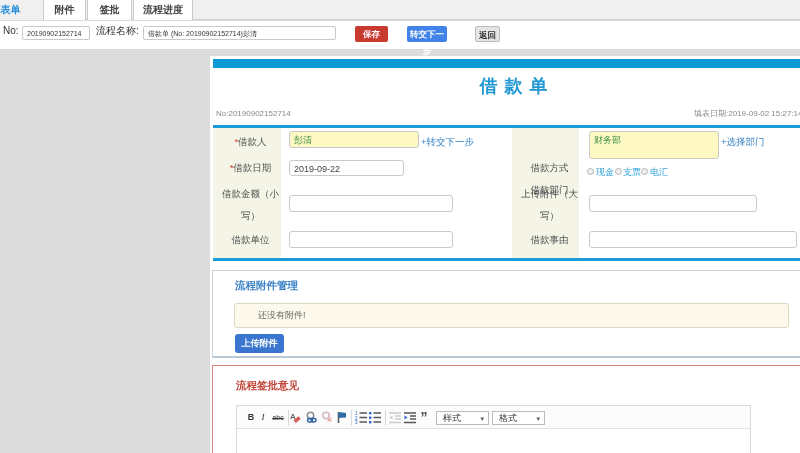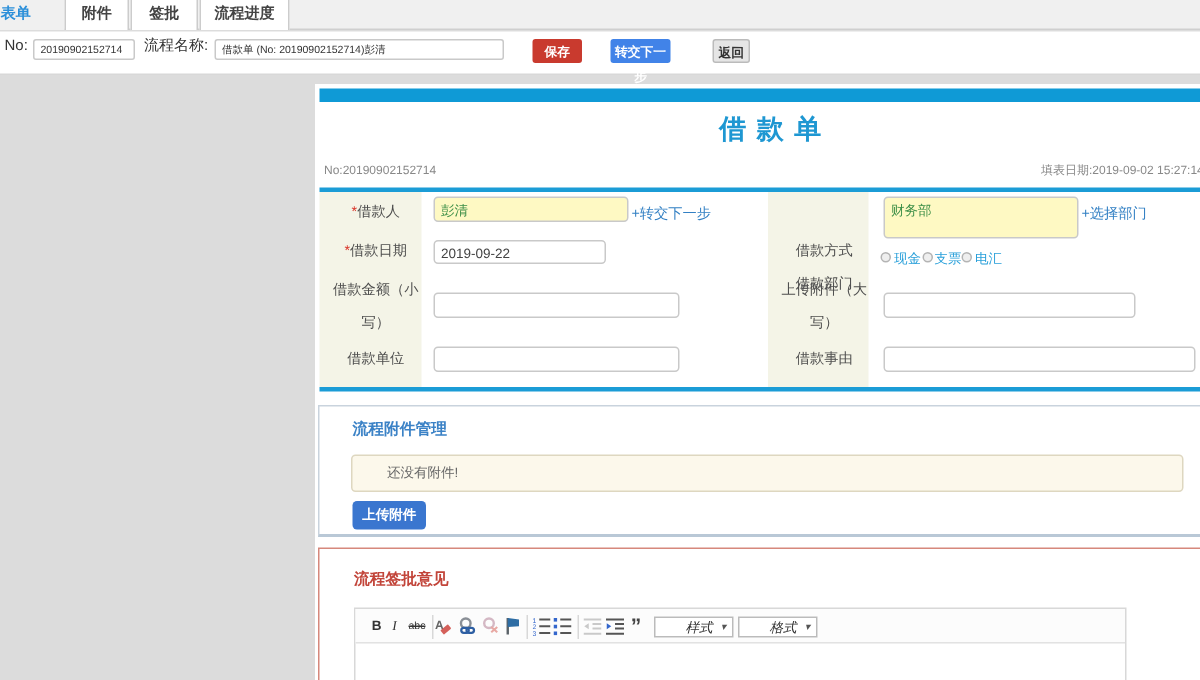--- a/index.html
+++ b/index.html
@@ -41,21 +41,21 @@
 #emptybox { position:absolute; left:21px; top:32px; width:555px; height:25px; background:#fcf8eb; border:1px solid #ded7c0; border-radius:3px; font-size:9px; color:#666; line-height:23px; padding-left:23px; }
 #upbtn { position:absolute; left:22px; top:63px; width:49px; height:19px; background:#3a76cf; border-radius:3px; color:#fff; font-size:9px; font-weight:bold; text-align:center; line-height:19px; }
 #sign { top:309px; height:113px; border:1px solid #d6887c; }
 #sign h3 { position:absolute; left:23px; top:13px; font-size:10.5px; color:#c2453a; }
 
 
 #editor { position:absolute; left:23px; top:39px; width:515px; height:73px; border:1px solid #d8d8d8; background:#fff; }
 #edtoolbar { position:absolute; left:0; top:0; width:513px; height:23px; background:#fcfcfc; border-bottom:1px solid #e2e2e2; }
 .ico { position:absolute; top:0; height:23px; line-height:23px; font-size:9px; color:#333; text-align:center; }
 .sep { position:absolute; top:3.5px; width:1px; height:16px; background:#d8d8d8; }
-.dd { position:absolute; top:4.5px; width:53px; height:14px; border:1px solid #bbb; background:#fff; font-size:9px; color:#333; line-height:13px; padding-left:20px;font-style:italic; }
+.dd { position:absolute; top:4.5px; width:53px; height:14px; border:1px solid #bbb; background:#fff; font-size:9px; color:#333; line-height:13px; padding-left:6px; }
 .dd:after { content:"▾"; position:absolute; right:4px; top:0; font-size:7px; color:#555; }
 </style>
 </head>
 <body>
 
 <div id="tabbar">
   <div class="tab active" style="left:0; width:43px; padding-right:22px;">表单</div>
   <div class="tab" style="left:43px; width:43px;">附件</div>
   <div class="tab" style="left:87px; width:45px;">签批</div>
   <div class="tab" style="left:133px; width:60px;">流程进度</div>

